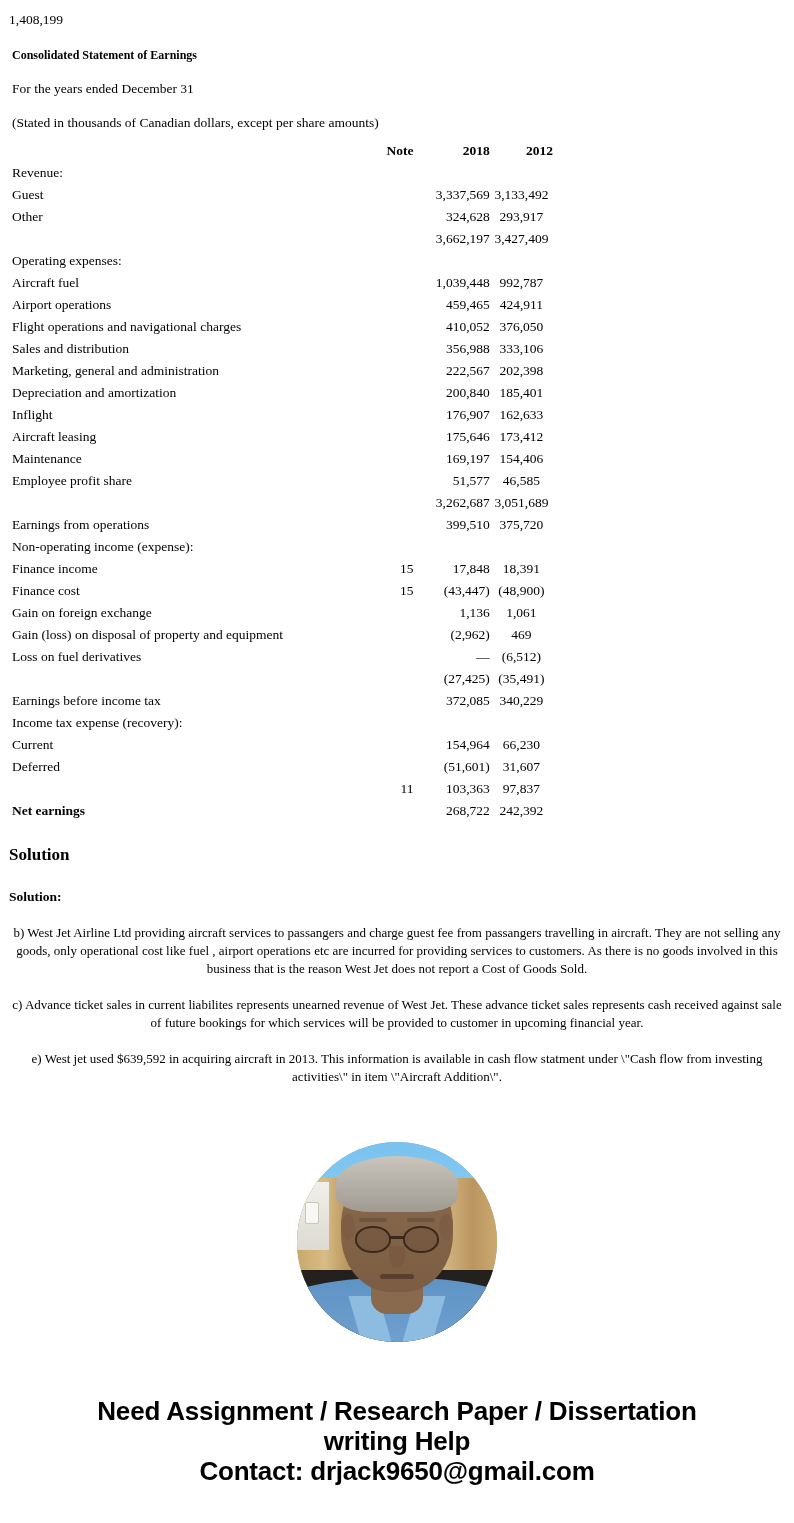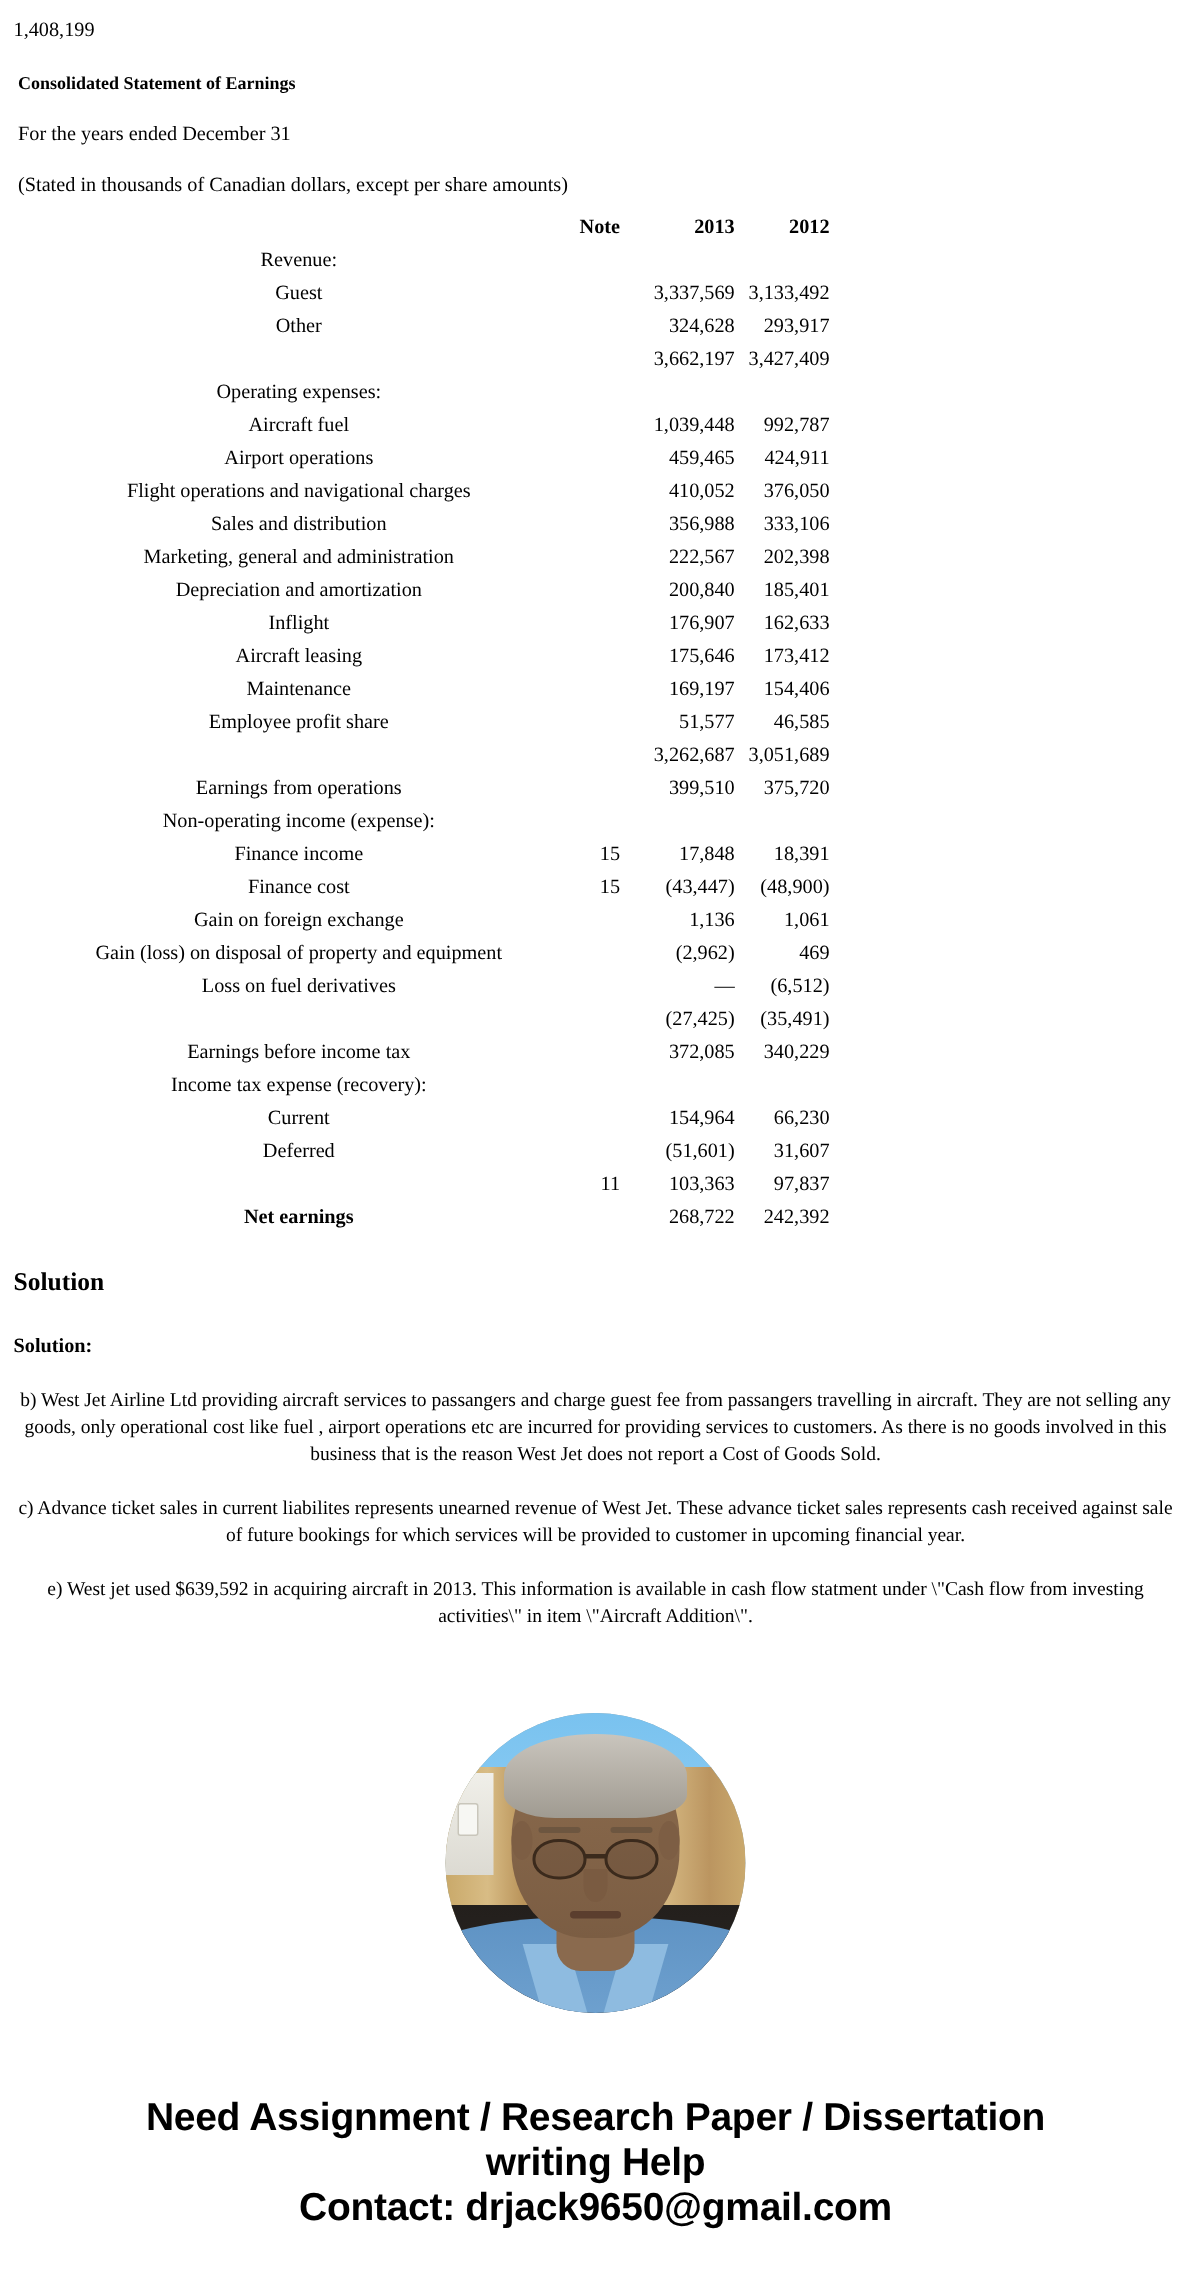--- a/index.html
+++ b/index.html
@@ -51,24 +51,24 @@
     font-size: 13.5px;
   }
   .earnings-table td, .earnings-table th {
     padding: 0;
     height: 22px;
     line-height: 22px;
     vertical-align: baseline;
     font-weight: normal;
     white-space: nowrap;
   }
-  .col-label   { width: 440px; padding-left: 12px !important; text-align: center; }
+  .col-label   { width: 440px; padding-left: 12px !important; text-align: left; }
   .col-note    { width: 30px;  text-align: right; padding-right: 4px !important; }
   .col-y2013   { width: 82px;  text-align: right; font-weight: bold; }
-  .col-y2012   { width: 70px;  text-align: right; padding-right: 2px !important; }
+  .col-y2012   { width: 70px;  text-align: center; padding-right: 2px !important; }
   .col-pad     { width: 170px; }
 
   .earnings-table thead td { font-weight: bold; }
   thead .col-note  { text-align: right; padding-right: 4px !important; }
   thead .col-y2013 { text-align: right; }
   thead .col-y2012 { text-align: right; }
 
   tr.label-bold .col-label { font-weight: bold; }
 
   
@@ -216,21 +216,21 @@
 
   <div class="doc-subtitle">For the years ended December 31</div>
 
   <div class="doc-units">(Stated in thousands of Canadian dollars, except per share amounts)</div>
 
   <table class="earnings-table">
     <thead>
       <tr>
         <td class="col-label"></td>
         <td class="col-note">Note</td>
-        <td class="col-y2013">2013</td>
+        <td class="col-y2013">2018</td>
         <td class="col-y2012">2012</td>
         <td class="col-pad"></td>
       </tr>
     </thead>
     <tbody id="earnings-body">
         <tr>
           <td class="col-label">Revenue:</td>
           <td class="col-note"></td>
           <td class="col-y2013"></td>
           <td class="col-y2012"></td>

